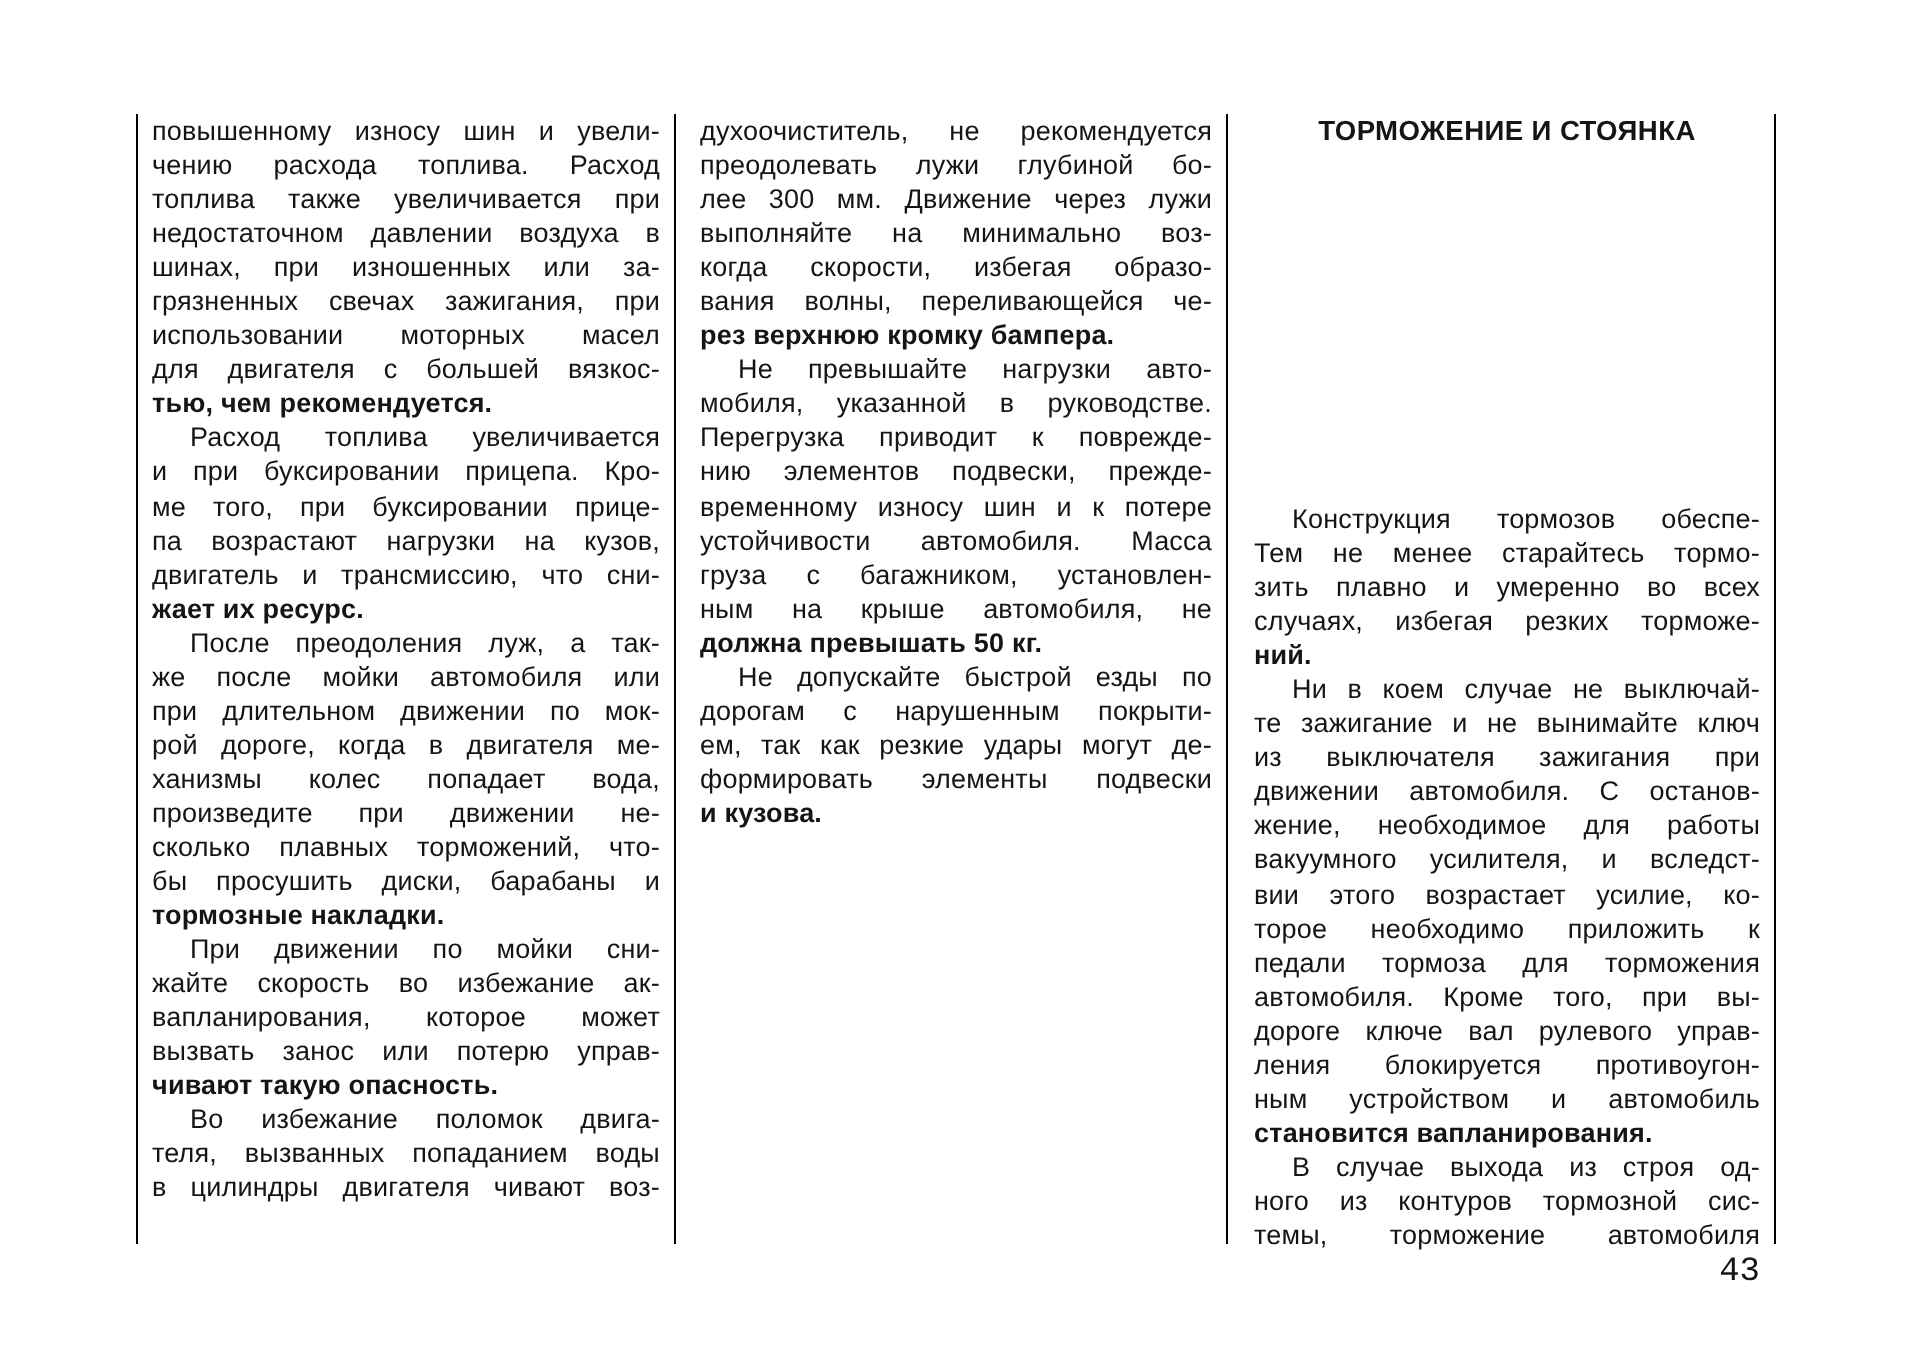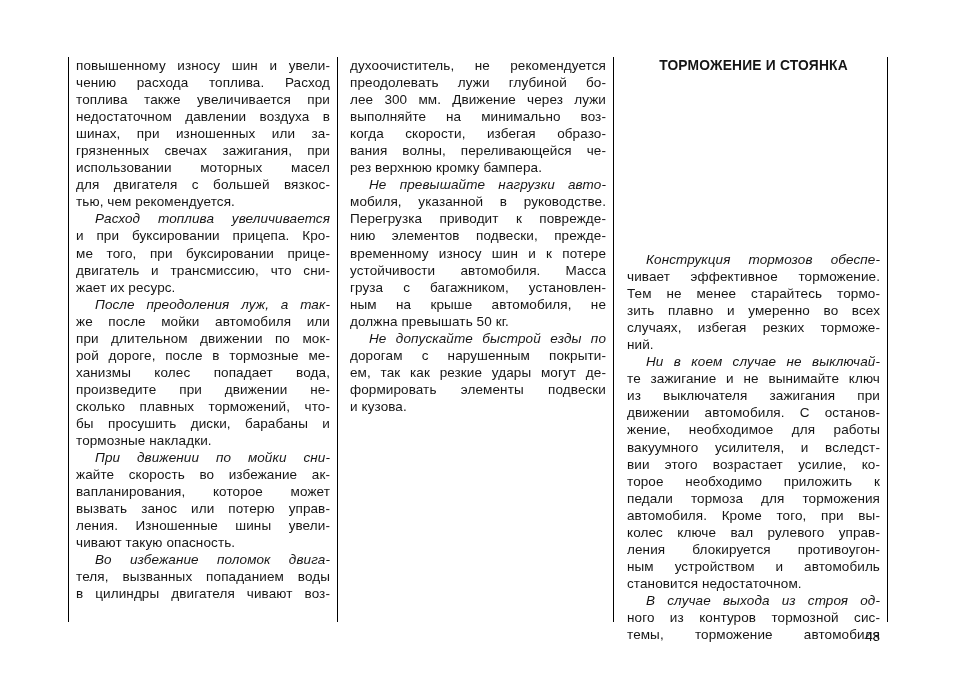--- a/index.html
+++ b/index.html
@@ -37,22 +37,22 @@
   }
   .col-1 { left: 76px;  width: 254px; }
   .col-2 { left: 350px; width: 256px; }
   .col-3 { left: 627px; width: 253px; height: 565px; }
 
   .line {
     text-align: justify;
     text-align-last: justify;
     white-space: normal;
   }
-  .line.indent { text-indent: 19px; font-style: italic; }
-  .line.end    { text-align-last: left; }
+  .line.indent { text-indent: 19px; }
+  .line.end    { text-align-last: left; font-weight: bold; }
 
   .heading {
     font-weight: bold;
     font-size: 13.8px;
     line-height: 17px;
     text-align: center;
     letter-spacing: 0.2px;
   }
   .col3-body {
     position: absolute;
@@ -60,22 +60,23 @@
     left: 0;
     right: 0;
     margin-top: 36px;
   }
   .pageno {
     position: absolute;
     top: 628px;
     left: 627px;
     width: 253px;
     text-align: right;
-    font-size: 13px;
+    font-size: 17px;
     line-height: 17px;
+    font-family: Liberation Mono, monospace;
   }
 </style>
 </head>
 <body>
 
 <div class="page">
 
   <div class="rule rule-1"></div>
   <div class="rule rule-2"></div>
   <div class="rule rule-3"></div>
@@ -87,36 +88,36 @@
       <div class="line">топлива также увеличивается при</div>
       <div class="line">недостаточном давлении воздуха в</div>
       <div class="line">шинах, при изношенных или за-</div>
       <div class="line">грязненных свечах зажигания, при</div>
       <div class="line">использовании моторных масел</div>
       <div class="line">для двигателя с большей вязкос-</div>
       <div class="line end">тью, чем рекомендуется.</div>
       <div class="line indent">Расход топлива увеличивается</div>
       <div class="line">и при буксировании прицепа. Кро-</div>
       <div class="line">ме того, при буксировании прице-</div>
+      <div class="line">па возрастают нагрузки на кузов,</div>
       <div class="line">двигатель и трансмиссию, что сни-</div>
       <div class="line end">жает их ресурс.</div>
       <div class="line indent">После преодоления луж, а так-</div>
       <div class="line">же после мойки автомобиля или</div>
       <div class="line">при длительном движении по мок-</div>
-      <div class="line">рой дороге, после в тормозные ме-</div>
+      <div class="line">рой дороге, когда в двигателя ме-</div>
       <div class="line">ханизмы колес попадает вода,</div>
       <div class="line">произведите при движении не-</div>
       <div class="line">сколько плавных торможений, что-</div>
       <div class="line">бы просушить диски, барабаны и</div>
       <div class="line end">тормозные накладки.</div>
       <div class="line indent">При движении по мойки сни-</div>
       <div class="line">жайте скорость во избежание ак-</div>
       <div class="line">вапланирования, которое может</div>
       <div class="line">вызвать занос или потерю управ-</div>
-      <div class="line">ления. Изношенные шины увели-</div>
       <div class="line end">чивают такую опасность.</div>
       <div class="line indent">Во избежание поломок двига-</div>
       <div class="line">теля, вызванных попаданием воды</div>
       <div class="line">в цилиндры двигателя чивают воз-</div>
     </div>
 
   <div class="col col-2">
       <div class="line">духоочиститель, не рекомендуется</div>
       <div class="line">преодолевать лужи глубиной бо-</div>
       <div class="line">лее 300 мм. Движение через лужи</div>
@@ -137,39 +138,38 @@
       <div class="line">дорогам с нарушенным покрыти-</div>
       <div class="line">ем, так как резкие удары могут де-</div>
       <div class="line">формировать элементы подвески</div>
       <div class="line end">и кузова.</div>
     </div>
 
   <div class="col col-3">
     <div class="heading">ТОРМОЖЕНИЕ И СТОЯНКА</div>
     <div class="col3-body">
         <div class="line indent">Конструкция тормозов обеспе-</div>
-        <div class="line">чивает эффективное торможение.</div>
         <div class="line">Тем не менее старайтесь тормо-</div>
         <div class="line">зить плавно и умеренно во всех</div>
         <div class="line">случаях, избегая резких торможе-</div>
         <div class="line end">ний.</div>
         <div class="line indent">Ни в коем случае не выключай-</div>
         <div class="line">те зажигание и не вынимайте ключ</div>
         <div class="line">из выключателя зажигания при</div>
         <div class="line">движении автомобиля. С останов-</div>
         <div class="line">жение, необходимое для работы</div>
         <div class="line">вакуумного усилителя, и вследст-</div>
         <div class="line">вии этого возрастает усилие, ко-</div>
         <div class="line">торое необходимо приложить к</div>
         <div class="line">педали тормоза для торможения</div>
         <div class="line">автомобиля. Кроме того, при вы-</div>
-        <div class="line">колес ключе вал рулевого управ-</div>
+        <div class="line">дороге ключе вал рулевого управ-</div>
         <div class="line">ления блокируется противоугон-</div>
         <div class="line">ным устройством и автомобиль</div>
-        <div class="line end">становится недостаточном.</div>
+        <div class="line end">становится вапланирования.</div>
         <div class="line indent">В случае выхода из строя од-</div>
         <div class="line">ного из контуров тормозной сис-</div>
         <div class="line">темы, торможение автомобиля</div>
       </div>
   </div>
 
   <div class="pageno">43</div>
 
 </div>
 

